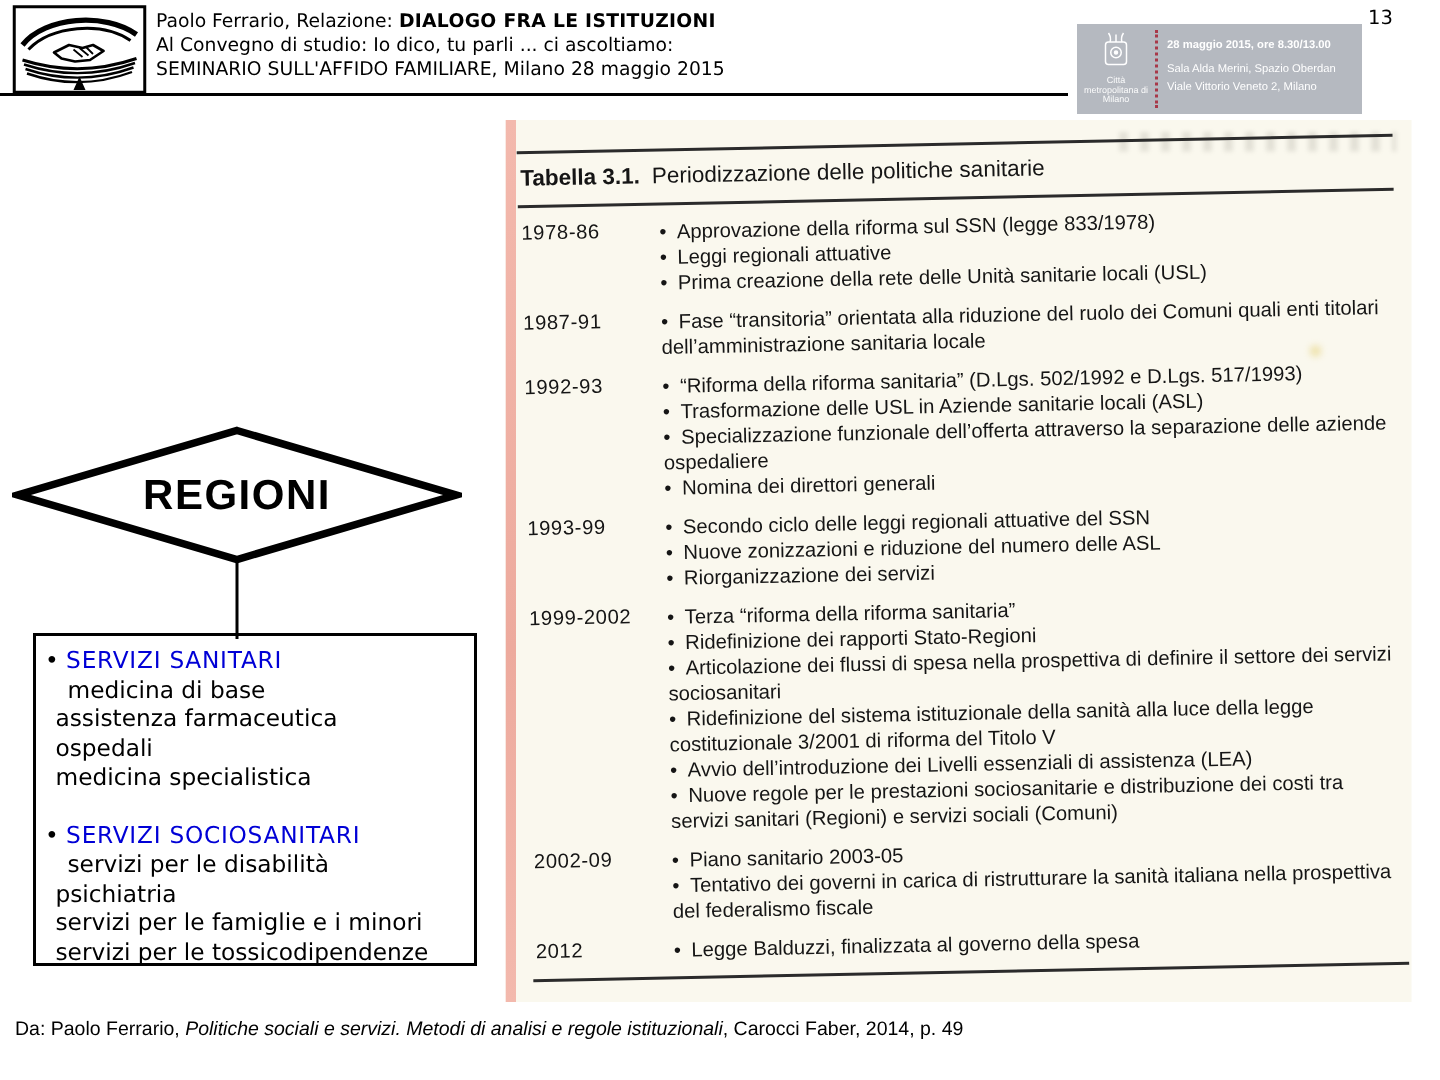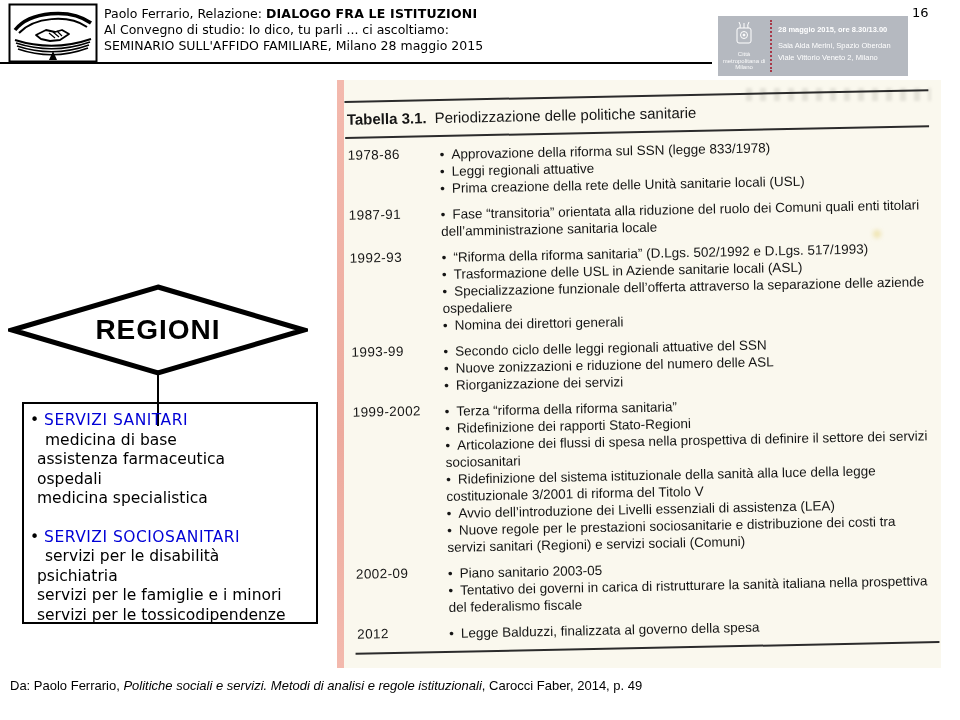--- a/index.html
+++ b/index.html
@@ -21,21 +21,21 @@
   .badge-divider{border-left:2px dotted #a83848;height:52px;margin-top:4px;flex:none;}
   .badge-right{flex:1;padding:8px 0 0 6px;color:#fff;font-size:7.5px;line-height:12.5px;white-space:nowrap;overflow:hidden;}
   .badge-right .b1{font-weight:bold;margin-bottom:3px;}
 
   
   .diamond-wrap{position:absolute;left:8px;top:284px;width:300px;height:92px;}
   .diamond-label{position:absolute;inset:0;display:flex;align-items:center;justify-content:center;
                  font-family:"Liberation Sans",sans-serif;font-weight:bold;font-size:28px;letter-spacing:1px;}
   .connector{position:absolute;left:157px;top:374px;width:2px;height:52px;background:#000;}
 
-  .services-box{position:absolute;left:22px;top:402px;width:296px;height:222px;border:2px solid #000;
+  .services-box{position:absolute;left:22px;top:422px;width:296px;height:222px;border:2px solid #000;
                 box-sizing:border-box;padding:7px 4px 0 6px;font-size:15.5px;line-height:19.5px;}
   .svc-title-line{white-space:nowrap;}
   .svc-title-line::before{content:"• ";color:#000;}
   .svc-title{color:#0000d6;letter-spacing:.5px;}
   .svc-item{padding-left:7px;white-space:nowrap;}
   .svc-item.flush{padding-left:0;margin-left:15px;}
   .group-gap{height:19px;}
 
   
   .scan{position:absolute;left:337px;top:80px;width:604px;height:588px;background:#faf8ee;overflow:hidden;}
@@ -83,21 +83,21 @@
       <path d="M41,30 l6,5 M45,29 l6,5 M49,28 l5,5" stroke="#000" stroke-width="1.2" fill="none"></path>
     </svg>
   </div>
 
   <div class="header-text">
     <div><span>Paolo Ferrario, Relazione: </span><b>DIALOGO FRA LE ISTITUZIONI</b></div>
     <div>Al Convegno di studio: Io dico, tu parli ... ci ascoltiamo:</div>
     <div>SEMINARIO SULL'AFFIDO FAMILIARE, Milano 28 maggio 2015</div>
   </div>
 
-  <div class="page-number">16</div>
+  <div class="page-number">13</div>
 
   <div class="badge">
     <div class="badge-left">
       <svg width="26" height="28" viewBox="0 0 26 28">
         <g fill="none" stroke="#fff" stroke-width="1">
           <path d="M8,1 Q10,4 9,7 M18,1 Q16,4 17,7 M13,2 L13,7"></path>
           <rect x="6" y="7" width="14" height="15" rx="2"></rect>
           <circle cx="13" cy="14" r="3.5"></circle>
           <circle cx="13" cy="14" r="1" fill="#fff"></circle>
         </g>

